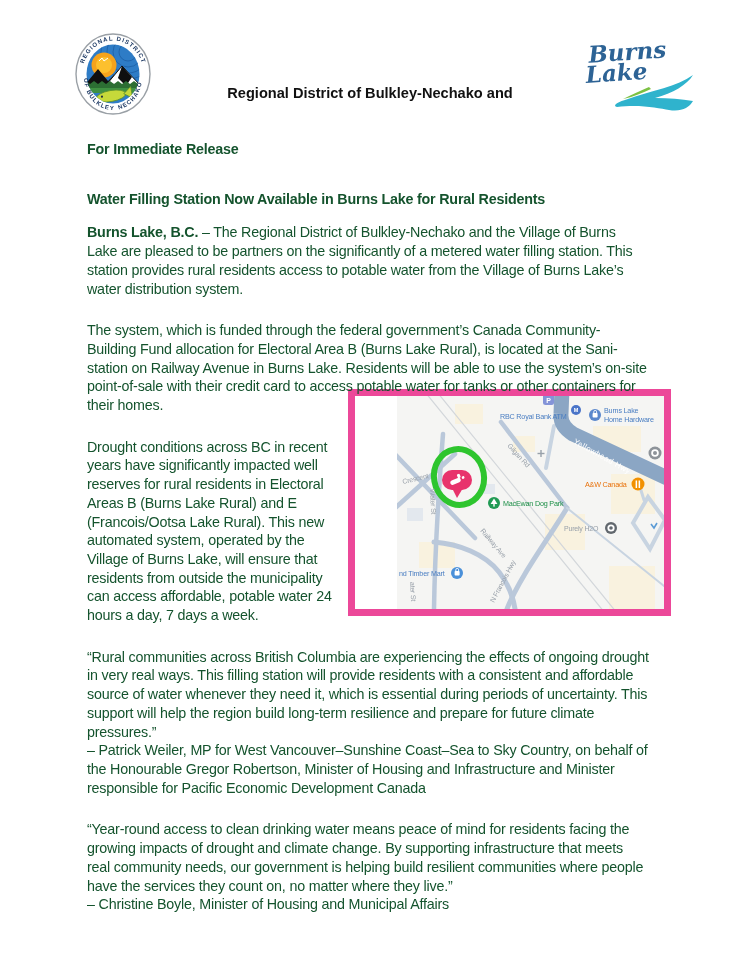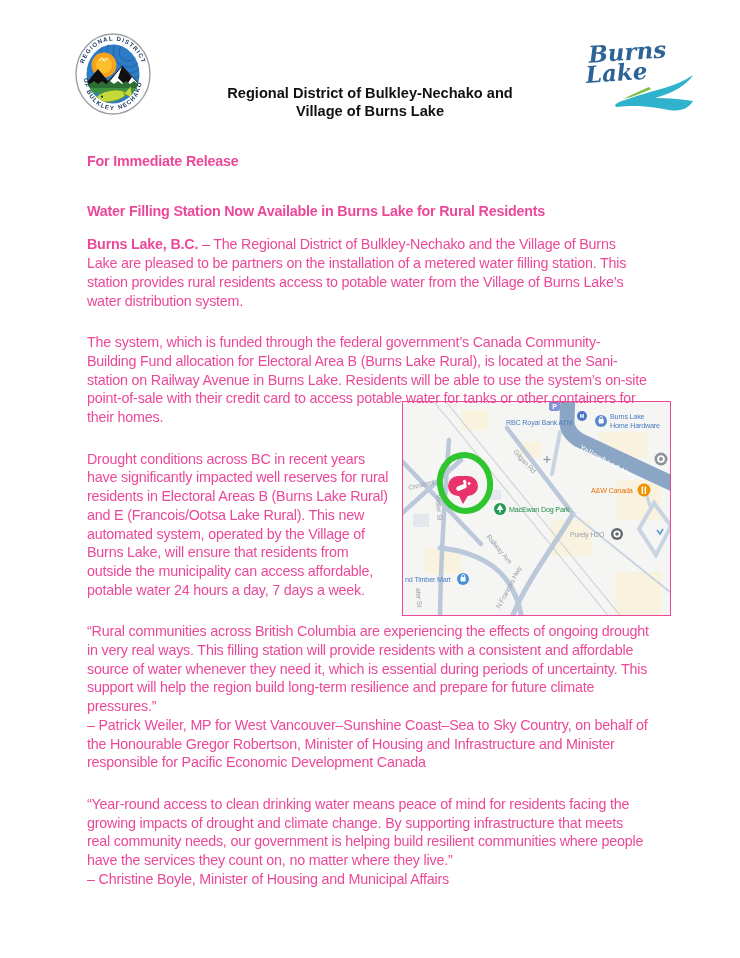--- a/index.html
+++ b/index.html
@@ -14,32 +14,32 @@
     font-family:"DejaVu Serif",serif;font-style:italic;font-weight:bold;
     color:#2d6395;font-size:23px;line-height:20px;letter-spacing:0;}
   .bl-script .l2{margin-left:-4px;}
   .bl-swoosh{position:absolute;left:28px;top:32px;}
   .doc-title{
     position:absolute;left:0;right:0;top:84px;text-align:center;
     font-weight:bold;font-size:14.6px;line-height:18px;color:#111;
   }
   
   .content{
-    position:absolute;left:87px;top:152px;width:562px;
-    font-size:14.3px;line-height:18.7px;letter-spacing:-0.2px;color:#ec4899;
+    position:absolute;left:87px;top:140px;width:562px;
+    font-size:14.3px;line-height:18.7px;letter-spacing:-0.2px;color:#14532d;
   }
   .release-line{font-weight:bold;}
   .headline{font-weight:bold;margin-top:31px;}
   .para{margin-top:23px;}
   .para.first{margin-top:15px;}
   b.lead{font-weight:bold;text-align:right;}
   
   .map-wrap{
     float:right;width:267px;height:213px;margin:-26px -22px 6px 12px;
-    border:1px solid #ec4899;box-sizing:content-box;
+    border:7px solid #ec4899;box-sizing:content-box;padding-left:42px;
   }
   svg{font-family:"Liberation Sans",sans-serif;}
   .road{stroke:#bac8da;fill:none;stroke-linecap:round;}
   .road-minor{stroke:#c8d4e1;fill:none;stroke-linecap:round;}
   .rail{stroke:#d2d6da;stroke-width:1.2;fill:none;}
   .parcel{fill:#f9f2df;}
   .bldg{fill:#e3e8ee;}
   .poi-blue{fill:#4a7ec2;font-size:7.2px;}
   .poi-green{fill:#1c8f47;font-size:7.2px;}
   .poi-orange{fill:#e8710a;font-size:7.2px;}
@@ -100,29 +100,28 @@
       <div class="l2">Lake</div>
     </div>
     <svg class="bl-swoosh" width="84" height="40" viewBox="0 0 84 40">
       <path d="M82,1 C66,13 42,16 14,26 C4,29 2,32 6,33 C28,30 48,34 58,36 C70,38 78,34 82,27 C70,25 58,24 44,24 C62,19 76,11 82,1 Z" fill="#2fb3cd"></path>
       <path d="M38,13 C29,17 20,21 12,25 C22,23 31,19 40,15 Z" fill="#7cc142"></path>
     </svg>
   </div>
 
   <div class="doc-title">
     <div>Regional District of Bulkley-Nechako and</div>
-    <div>Village of Burns Lake</div>
   </div>
 
   <div class="content">
     <div class="release-line">For Immediate Release</div>
 
     <div class="headline">Water Filling Station Now Available in Burns Lake for Rural Residents</div>
 
-    <div class="para first"><b class="lead">Burns Lake, B.C.</b><span> – The Regional District of Bulkley-Nechako and the Village of Burns Lake are pleased to be partners on the installation of a metered water filling station. This station provides rural residents access to potable water from the Village of Burns Lake’s water distribution system.</span></div>
+    <div class="para first"><b class="lead">Burns Lake, B.C.</b><span> – The Regional District of Bulkley-Nechako and the Village of Burns Lake are pleased to be partners on the significantly of a metered water filling station. This station provides rural residents access to potable water from the Village of Burns Lake’s water distribution system.</span></div>
 
     <div class="para">The system, which is funded through the federal government’s Canada Community-Building Fund  allocation for Electoral Area B (Burns Lake Rural), is located at the Sani-station on Railway Avenue in Burns Lake. Residents will be able to use the system’s on-site point-of-sale with their credit card to access potable water for tanks or other containers for their homes.</div>
 
     <div class="map-wrap">
       <svg width="267" height="213" viewBox="0 0 267 213">
         <rect x="0" y="0" width="267" height="213" fill="#f5f5f3"></rect>
 
         <rect class="parcel" x="196" y="30" width="48" height="26"></rect>
         <rect class="parcel" x="214" y="78" width="44" height="40"></rect>
         <rect class="parcel" x="148" y="118" width="40" height="36"></rect>

